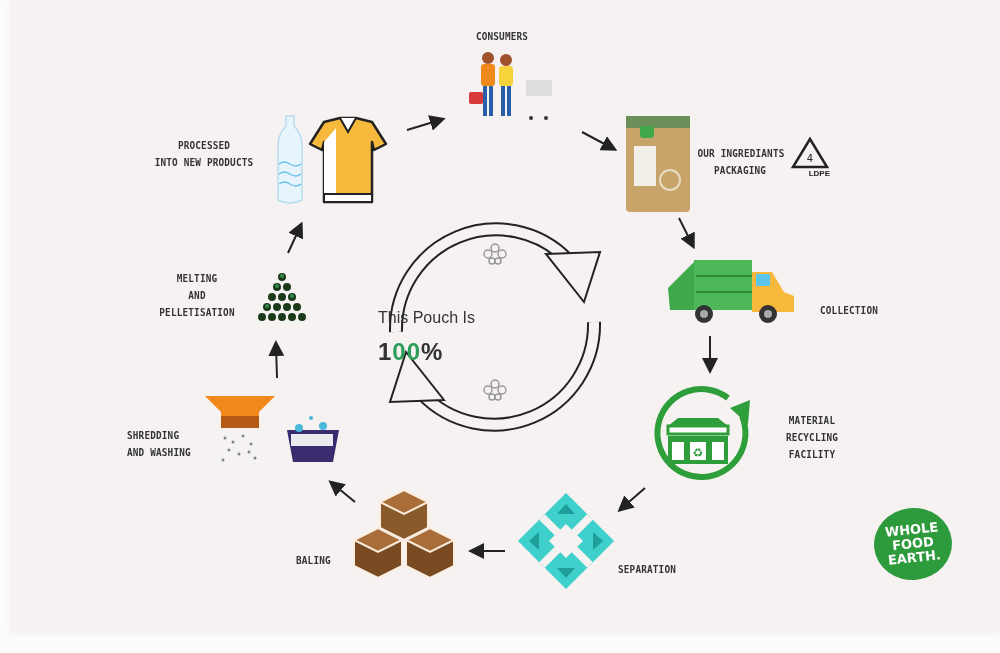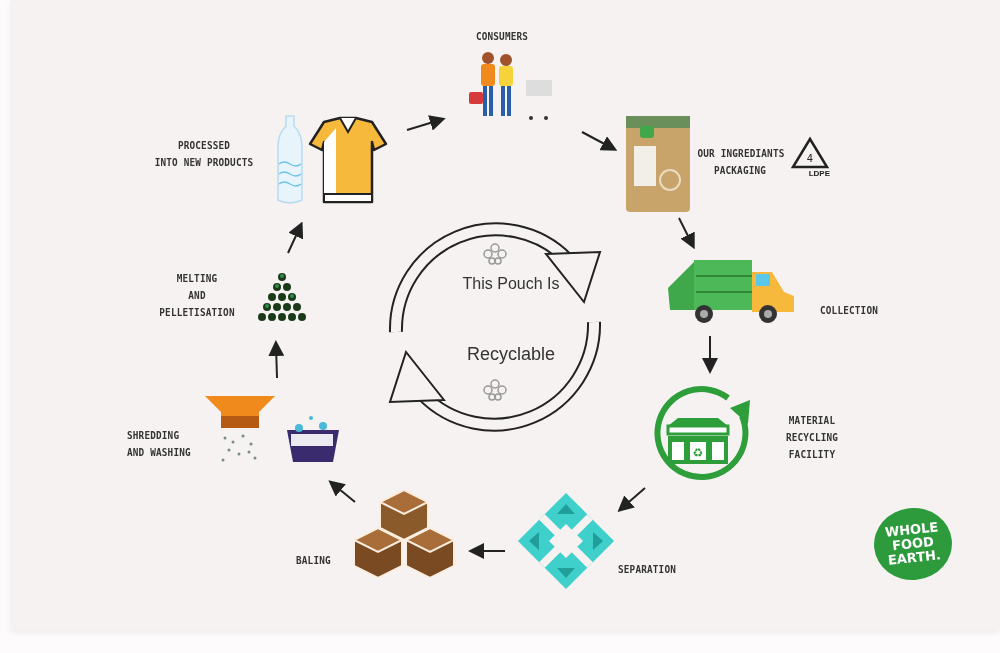--- a/index.html
+++ b/index.html
@@ -2,21 +2,21 @@
 <html><head>
 <meta charset="utf-8">
 <style>
   html,body{margin:0;padding:0;}
   body{width:1000px;height:653px;background:#fdfbfb;position:relative;overflow:hidden;font-family:"Liberation Sans",sans-serif;}
   .card{position:absolute;left:10px;top:0;width:990px;height:630px;background:#f6f2f1;box-shadow:0 3px 6px rgba(0,0,0,0.06);}
   .lbl{position:absolute;font-family:"DejaVu Sans Mono",monospace;font-weight:bold;font-size:11px;letter-spacing:0.2px;color:#333;text-transform:uppercase;line-height:17px;transform:scaleX(0.85);transform-origin:left top;white-space:nowrap;}
   .lbl.c{text-align:center;transform-origin:center top;}
   .lbl span{display:block;}
   svg{position:absolute;overflow:visible;}
-  .center-text{position:absolute;left:16px;width:100%;text-align:center;color:#333;}
+  .center-text{position:absolute;left:0;width:100%;text-align:left;color:#333;margin-top:34px;}
 </style>
 </head>
 <body>
 
 <div class="card"></div>
 
 <div style="position:absolute;left:378px;top:212px;width:234px;height:230px;">
   <svg width="234" height="230" viewBox="0 0 234 230" style="left:0;top:0;">
     <path d="M 18 120 A 100 100 0 0 1 190 48" fill="none" stroke="#222" stroke-width="14"></path>
     <path d="M 18 120 A 100 100 0 0 1 190 48" fill="none" stroke="#f6f2f1" stroke-width="10"></path>
@@ -33,21 +33,23 @@
     </g>
     <g transform="translate(107,168)" fill="none" stroke="#999" stroke-width="1.5">
       <circle cx="10" cy="4" r="4"></circle>
         <circle cx="3" cy="10" r="4"></circle>
         <circle cx="17" cy="10" r="4"></circle>
         <circle cx="7" cy="17" r="3"></circle>
         <circle cx="13" cy="17" r="3"></circle>
     </g>
   </svg>
   <div class="center-text" style="top:63px;font-size:16px;">This Pouch Is</div>
-  <div class="center-text" style="top:132px;font-size:18px;">Recyclable</div>
+  <div class="center-text" style="top:92px;font-size:24px;font-weight:bold;letter-spacing:1px;">
+    <span>1</span><span style="color:#2e9e5a;">00</span><span>%</span>
+  </div>
 </div>
 
 <svg width="1000" height="653" style="left:0;top:0;">
   <defs>
       <marker id="ah" markerWidth="8" markerHeight="8" refX="5" refY="4" orient="auto">
         <path d="M0,0 L8,4 L0,8 z" fill="#222"></path>
       </marker>
     </defs>
   <line x1="407" y1="130" x2="440" y2="120" stroke="#222" stroke-width="2" marker-end="url(#ah)"></line>
   <line x1="582" y1="132" x2="612" y2="148" stroke="#222" stroke-width="2" marker-end="url(#ah)"></line>

